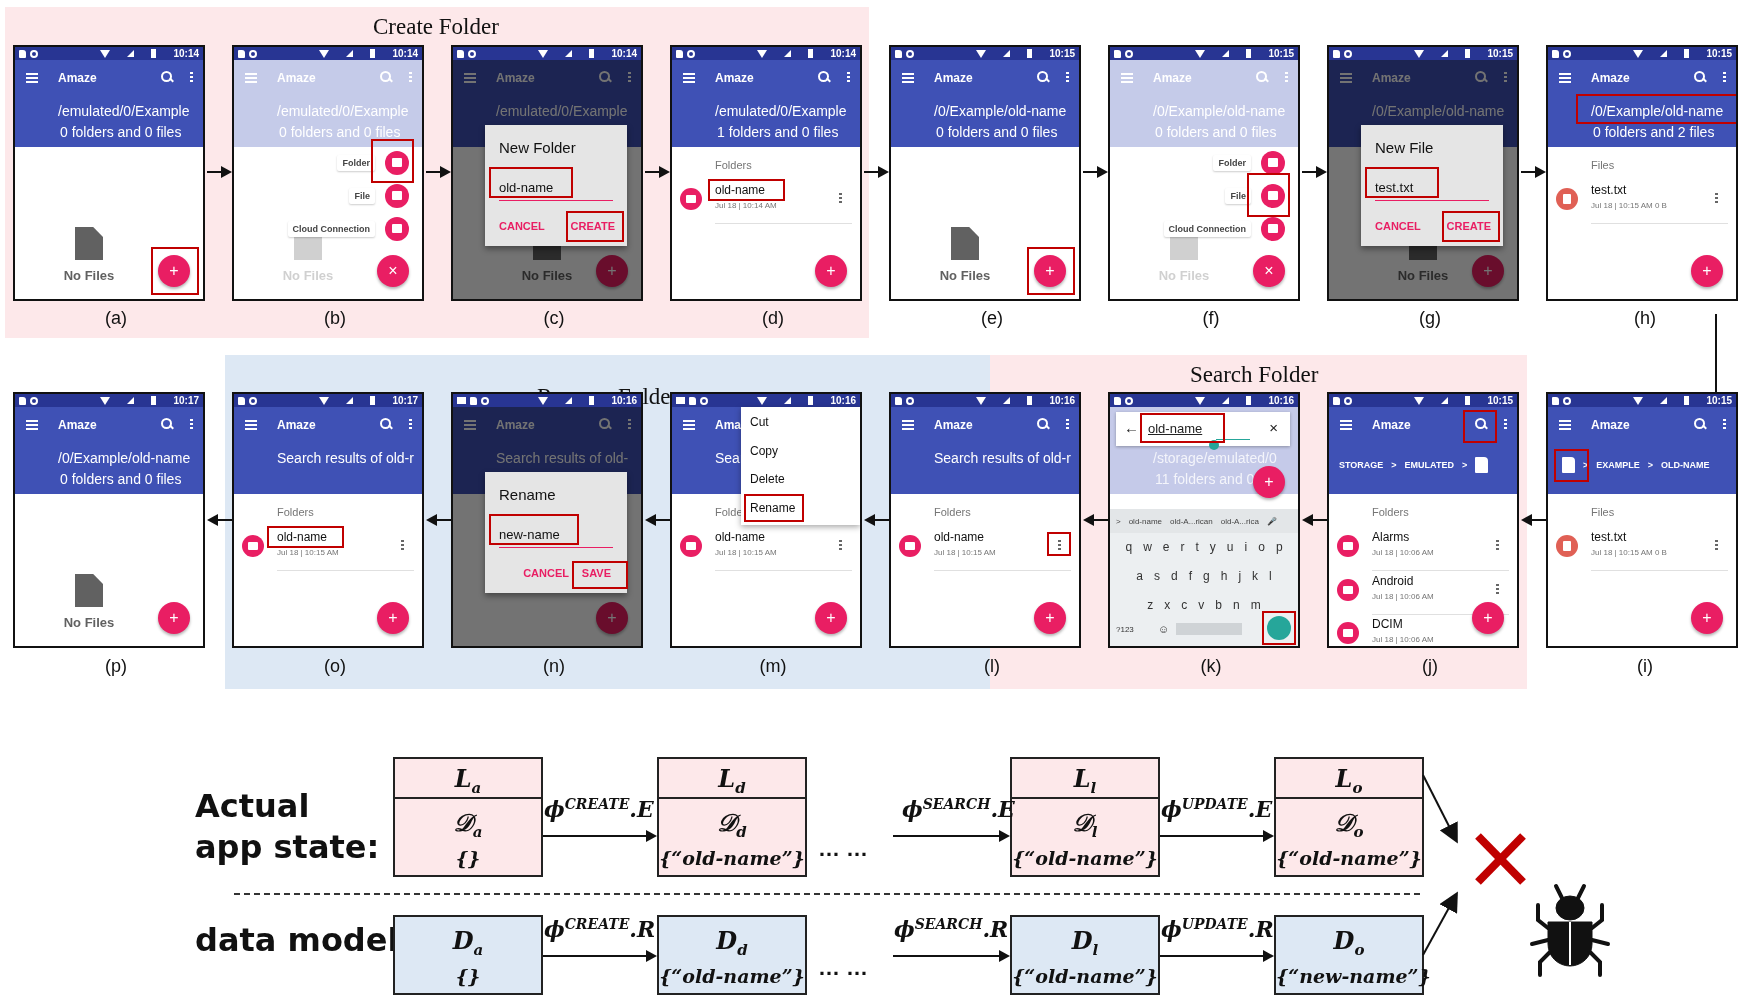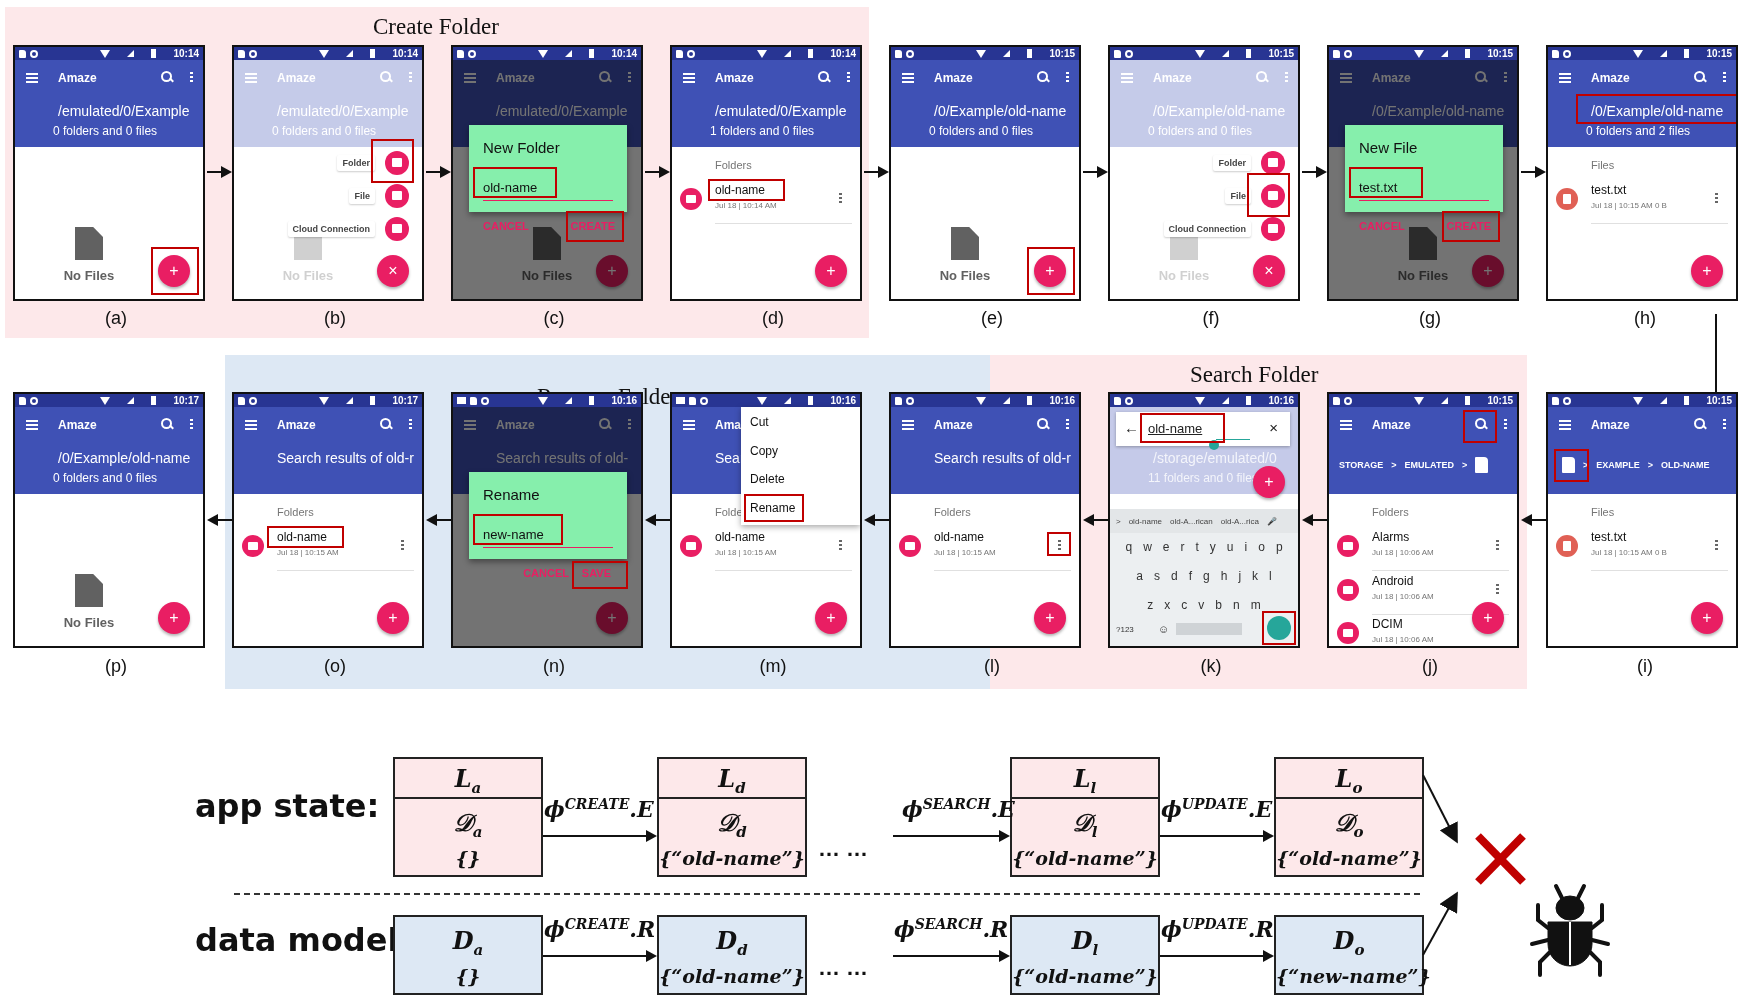--- a/index.html
+++ b/index.html
@@ -24,21 +24,21 @@
 
   .appbar { position: absolute; left: 0; right: 0; top: 13px; height: 87px; background: #3f51b5; color: #fff; }
   .appbar .menu { position: absolute; left: 11px; top: 13px; width: 12px; height: 10px; border-top: 2px solid #fff; border-bottom: 2px solid #fff; }
   .appbar .menu::after { content: ""; position: absolute; left: 0; right: 0; top: 2px; border-top: 2px solid #fff; }
   .appbar .title { position: absolute; left: 43px; top: 11px; font-size: 12px; font-weight: bold; }
   .appbar .search { position: absolute; right: 30px; top: 11px; width: 12px; height: 12px; font-size: 12px; }
   .appbar .search::before { content: ""; position: absolute; left: 0; top: 0; width: 7px; height: 7px; border: 2px solid #fff; border-radius: 50%; }
   .appbar .search::after { content: ""; position: absolute; left: 8px; top: 8px; width: 5px; height: 2px; background: #fff; transform: rotate(45deg); }
   .appbar .more { position: absolute; right: 10px; top: 11px; width: 3px; height: 12px; background: radial-gradient(circle, #fff 1.3px, transparent 1.5px) 0 0/3px 4px repeat-y; }
   .appbar .path { position: absolute; left: 43px; top: 43px; font-size: 14px; white-space: nowrap; }
-  .appbar .count { position: absolute; left: 38px; top: 64px; font-size: 12px; white-space: nowrap; }
+  .appbar .count { position: absolute; left: 45px; top: 64px; font-size: 14px; white-space: nowrap; }
   .appbar .crumbs { position: absolute; left: 10px; top: 50px; font-size: 9px; font-weight: bold; white-space: nowrap; display: flex; gap: 8px; align-items: center; }
   .appbar .crumbs .sdcard { width: 13px; height: 16px; background: #fff; border-radius: 1px 4px 1px 1px; }
 
   .content { position: absolute; left: 0; right: 0; top: 100px; bottom: 0; }
   .section-label { position: absolute; left: 43px; top: 12px; font-size: 11px; color: #757575; }
   .row { position: absolute; left: 0; right: 0; height: 44px; }
   .row .ic { position: absolute; left: 8px; top: 8px; width: 22px; height: 22px; border-radius: 50%; background: #e91e63; }
   .row .ic::after { content: ""; position: absolute; left: 6px; top: 7px; width: 10px; height: 8px; background: #fff; border-radius: 1px; }
   .row .ic.file { background: #e06055; }
   .row .ic.file::after { left: 7px; top: 6px; width: 8px; height: 10px; }
@@ -53,21 +53,21 @@
   .fab { position: absolute; right: 13px; bottom: 12px; width: 32px; height: 32px; border-radius: 50%; background: #e91e63; color: #fff; font-size: 16px; text-align: center; line-height: 32px; box-shadow: 0 2px 3px rgba(0,0,0,0.3); }
 
   .scrim { position: absolute; left: 0; right: 0; top: 13px; bottom: 0; }
   .scrim.light { background: rgba(255,255,255,0.7); }
   .scrim.dark { background: rgba(0,0,0,0.55); }
   .speed-item { position: absolute; right: 13px; display: flex; align-items: center; gap: 10px; }
   .speed-item .lbl { background: #fff; font-size: 9px; font-weight: bold; color: #444; padding: 3px 5px; border-radius: 2px; box-shadow: 0 1px 2px rgba(0,0,0,0.2); }
   .speed-item .mini { width: 24px; height: 24px; border-radius: 50%; background: #e91e63; position: relative; }
   .speed-item .mini::after { content: ""; position: absolute; left: 7px; top: 7px; width: 10px; height: 9px; background: #fff; border-radius: 1px; }
 
-  .dialog { position: absolute; left: 16px; right: 14px; top: 78px; height: 87px; background: #86efac; box-shadow: 0 3px 6px rgba(0,0,0,0.4); }
+  .dialog { position: absolute; left: 32px; right: 14px; top: 78px; height: 121px; background: #e5e5e5; box-shadow: 0 3px 6px rgba(0,0,0,0.4); }
   .dialog .dtitle { position: absolute; left: 14px; top: 14px; font-size: 15px; color: #111; }
   .dialog .field { position: absolute; left: 14px; top: 55px; right: 14px; font-size: 13px; color: #111; }
   .dialog .uline { position: absolute; left: 14px; right: 14px; top: 75px; border-top: 1px solid #e91e63; }
   .dialog .btn { position: absolute; top: 95px; font-size: 11px; font-weight: bold; color: #e91e63; }
 
   .hl { position: absolute; border: 2px solid #c00000; }
 
   .ctxmenu { position: absolute; left: 69px; top: 13px; right: 0; height: 118px; background: #fff; box-shadow: 0 2px 6px rgba(0,0,0,0.35); }
   .ctxmenu .mi { position: absolute; left: 9px; font-size: 12px; color: #111; }
 
@@ -785,20 +785,21 @@
 <div class="arrowhead-l" style="left:864px;top:514px;"></div>
 <div class="conn" style="left:873px;top:519px;width:16px;height:2px;"></div>
 <div class="arrowhead-l" style="left:1083px;top:514px;"></div>
 <div class="conn" style="left:1092px;top:519px;width:16px;height:2px;"></div>
 <div class="arrowhead-l" style="left:1302px;top:514px;"></div>
 <div class="conn" style="left:1311px;top:519px;width:16px;height:2px;"></div>
 <div class="arrowhead-l" style="left:1521px;top:514px;"></div>
 <div class="conn" style="left:1530px;top:519px;width:16px;height:2px;"></div>
 
 <div class="rowlabel" style="left:195px;top:786px;">
+  <div>Actual</div>
   <div>app state:</div>
 </div>
 <div class="rowlabel" style="left:195px;top:920px;">
   <div>data model:</div>
 </div>
 
 <div id="actual-boxes">
     <div class="box pink" style="left: 393px; top: 757px; width: 150px; height: 120px;">
       <div class="head">L<span class="sub">a</span></div>
     <div class="dsym">𝒟<span class="sub">a</span></div>

